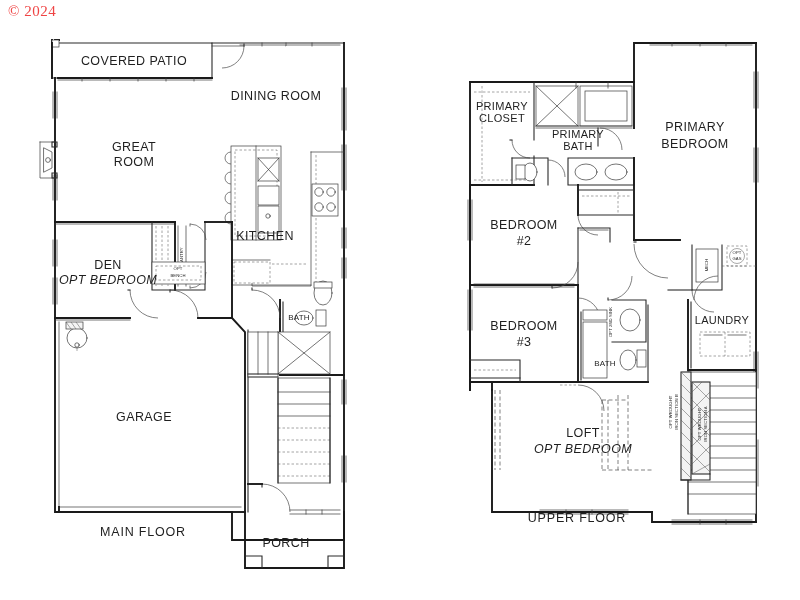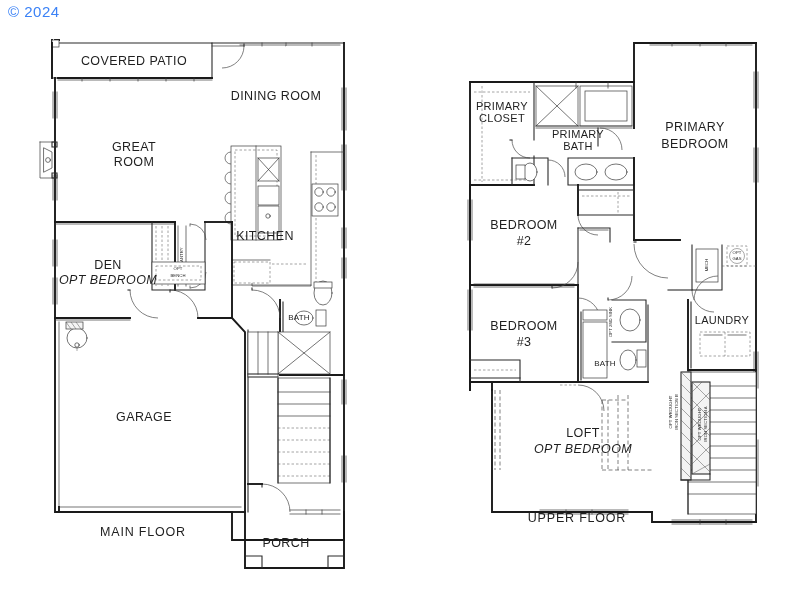--- a/index.html
+++ b/index.html
@@ -19,22 +19,22 @@
     width: 800px;
     height: 600px;
     background: #ffffff;
   }
   #copyright-mark {
     position: absolute;
     left: 8px;
     top: 3px;
     font-size: 15px;
     letter-spacing: 0.5px;
-    color: #3b82f6;
-    font-family: Liberation Sans, sans-serif;
+    color: #ef4444;
+    font-family: Liberation Serif, serif;
     user-select: none;
   }
   svg#plan-svg {
     position: absolute;
     left: 0;
     top: 0;
     width: 800px;
     height: 600px;
   }
   .rm-label {

